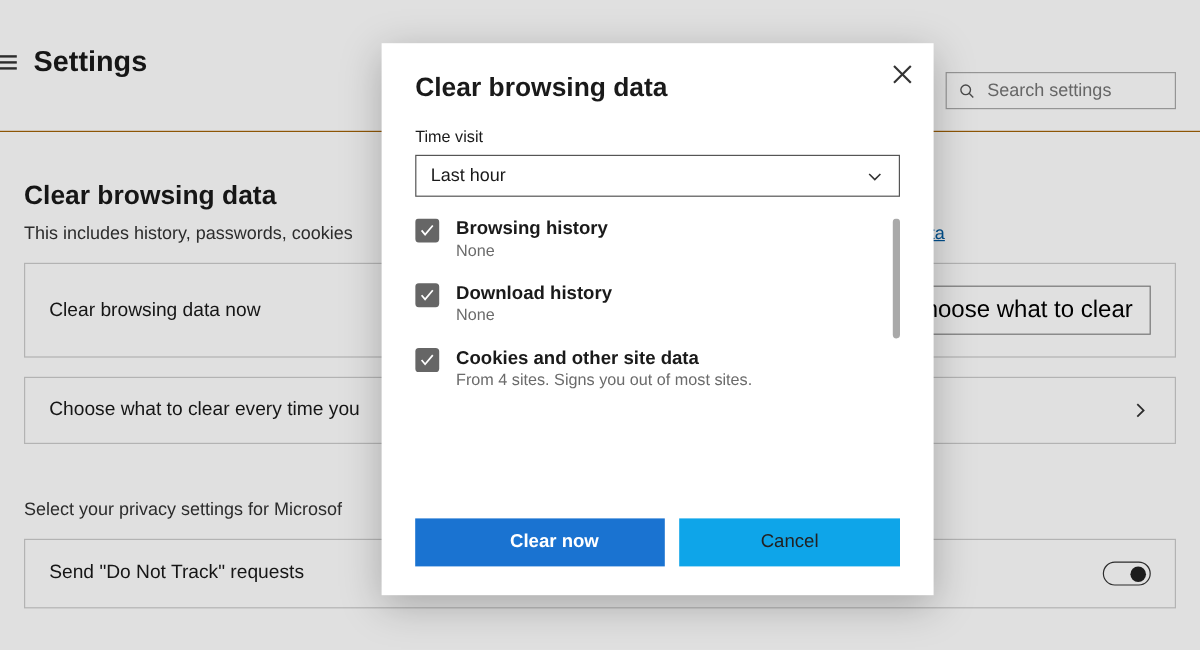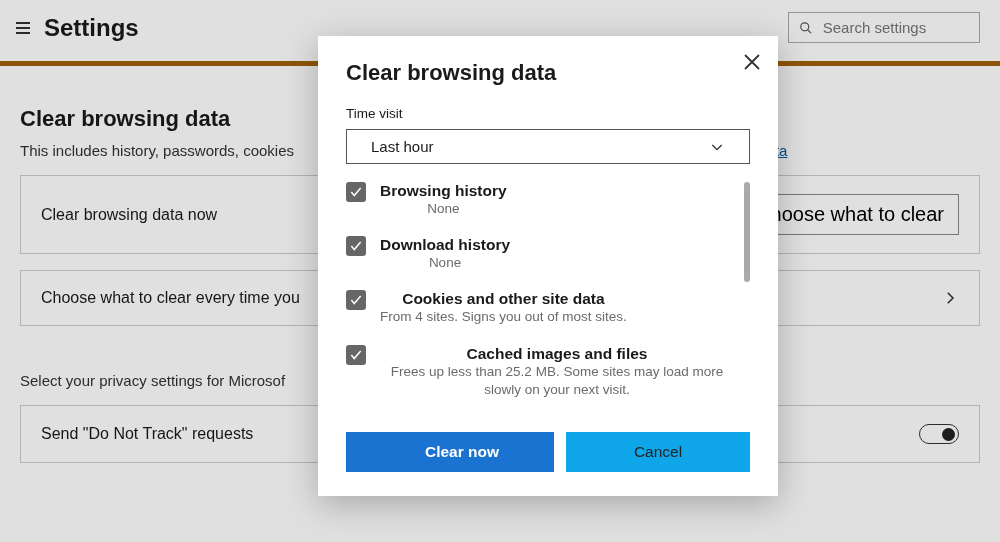--- a/index.html
+++ b/index.html
@@ -13,39 +13,40 @@
       color: #1a1a1a;
     }
     
     .page {
       width: 100%;
       height: 100%;
     }
     .topbar {
       display: flex;
       align-items: center;
-      padding: 12px 20px 18px 16px;
-      border-bottom: 5px solid #a16207;
+      padding: 12px 20px 18px 0;
+      border-bottom: 1px solid #a16207;
     }
     .hamburger {
       width: 20px; height: 20px; margin-right: 8px;
       display: flex; flex-direction: column; justify-content: center;
       gap: 3px; padding-left: 0;
     }
     .hamburger span { height: 2px; background: #333; width: 14px; }
     .title {
       font-size: 24px; font-weight: 600;
     }
     .search-wrap {
       margin-left: auto;
       width: 192px;
       display: flex; align-items: center;
       border: 1px solid #aaa;
       padding: 6px 10px;
       color: #666;
+      margin-top: 48px;
     }
     .search-wrap svg { width: 16px; height: 16px; margin-right: 10px; stroke: #555; fill: none;}
     .search-wrap input {
       border: none; outline: none; background: transparent; font-size: 15px; color: #555; width: 100%;
     }
     .content {
       padding: 40px 20px 20px 20px;
     }
     .section-title {
       font-size: 22px; font-weight: 600; margin-bottom: 10px;
@@ -101,32 +102,31 @@
     .dialog-close {
       position: absolute; right: 14px; top: 14px;
       width: 24px; height: 24px; cursor: pointer;
     }
     .dialog-title {
       font-size: 22px; font-weight: 600; margin-bottom: 20px;
     }
     .dlabel { font-size: 13.5px; margin-bottom: 8px; }
     .select {
       border: 1px solid #555;
-      padding: 8px 24px;
+      padding: 8px 12px;
       display: flex; align-items: center;
       font-size: 15px;
       margin-bottom: 18px;
       cursor: pointer;
     }
     .select .chev { margin-left: auto; }
     .items-wrap {
       position: relative;
       height: 236px;
       overflow: hidden;
-      text-align: center;
     }
     .items {
       display: flex; flex-direction: column; gap: 18px;
       padding-right: 16px;
     }
     .scroll-thumb {
       position: absolute; right: 0; top: 0;
       width: 6px; height: 100px; background: #a9a9a9; border-radius: 3px;
     }
     .item { display: flex; gap: 14px; }
@@ -248,31 +248,20 @@
         <div class="chk">
             <svg viewBox="0 0 24 24">
               <polyline points="4 12 9 18 20 5"></polyline>
             </svg>
           </div>
         <div>
           <div class="item-title">Cookies and other site data</div>
           <div class="item-sub">From 4 sites. Signs you out of most sites.</div>
         </div>
       </div>
-      <div class="item">
-        <div class="chk">
-            <svg viewBox="0 0 24 24">
-              <polyline points="4 12 9 18 20 5"></polyline>
-            </svg>
-          </div>
-        <div>
-          <div class="item-title">Cached images and files</div>
-          <div class="item-sub">Frees up less than 25.2 MB. Some sites may load more slowly on your next visit.</div>
-        </div>
-      </div>
     </div>
     <div class="scroll-thumb"></div>
   </div>
 
   <div class="dialog-buttons">
     <button class="btn primary">Clear now</button>
     <button class="btn secondary">Cancel</button>
   </div>
 </div>
 

